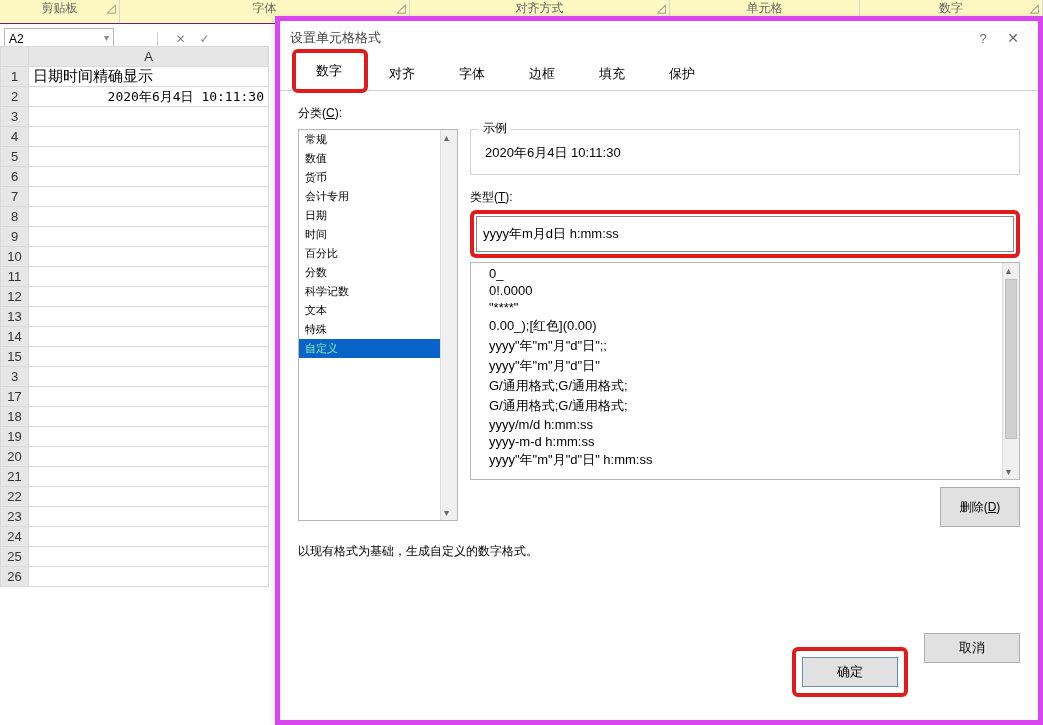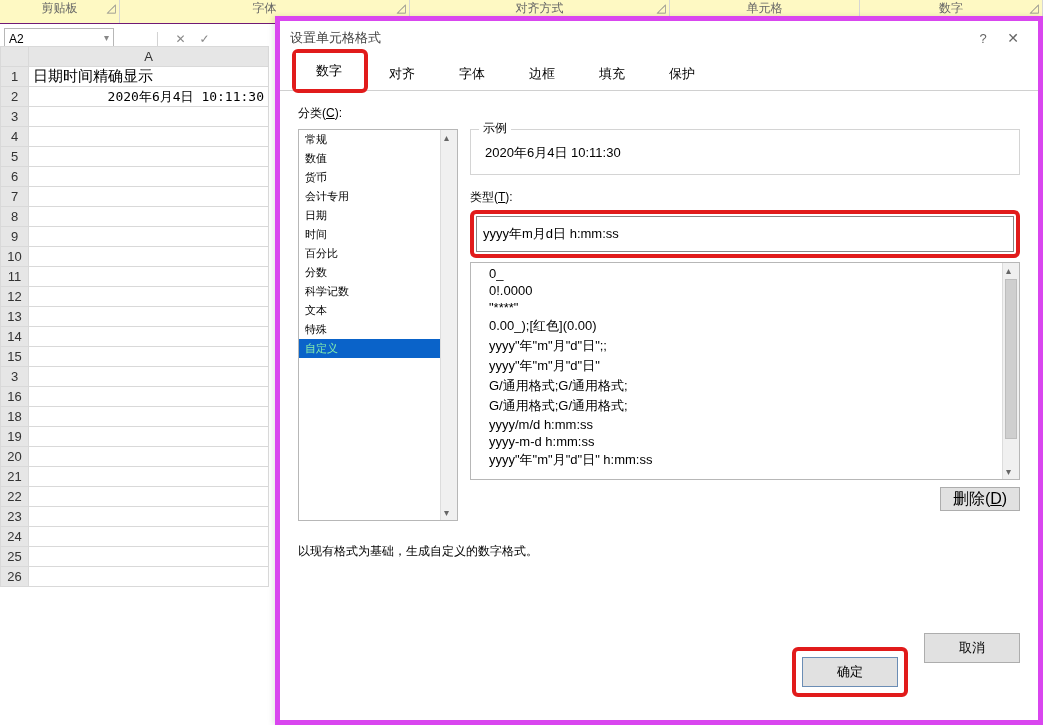--- a/index.html
+++ b/index.html
@@ -47,21 +47,21 @@
   .example-box .ex-val { font-size:13px; padding:6px 2px 0 2px;}
   .type-input-hl { border:4px solid #e11b1b; border-radius:6px; padding:2px; margin:4px 0 4px 0;}
   .type-input { width:100%; height:36px; border:1px solid #888; padding:0 6px; font-size:13px; }
   .format-list-wrap { border:1px solid #b7b7b7; height:218px; display:flex;}
   .format-list { flex:1; overflow:hidden; padding:2px 0;margin-left:12px;}
   .format-list .fi { padding:1px 6px; font-size:13px;}
   .format-list-wrap .sb2 { width:17px; background:#f0f0f0; border-left:1px solid #dcdcdc; position:relative;}
   .format-list-wrap .sb2::before { content:"▴"; position:absolute; top:2px; left:3px; font-size:10px; color:#666;}
   .format-list-wrap .sb2::after { content:"▾"; position:absolute; bottom:2px; left:3px; font-size:10px; color:#666;}
   .sb2 .thumb { position:absolute; left:2px; right:2px; top:16px; height:160px; background:#cfcfcf; border:1px solid #bdbdbd;}
-  .del-btn { position:absolute; right:18px; top:396px; width:80px; height:24px; border:1px solid #adadad; background:#e1e1e1; font-size:16px; display:flex; align-items:center; justify-content:center;}
+  .del-btn { position:absolute; right:18px; top:396px; width:80px; height:40px; border:1px solid #adadad; background:#e1e1e1; font-size:12px; display:flex; align-items:center; justify-content:center;}
   .hint { position:absolute; left:18px; top:452px; font-size:12px;}
   .dlg-buttons { position:absolute; right:18px; bottom:14px; display:flex; gap:16px; align-items:center;}
   .btn { width:96px; height:30px; border:1px solid #adadad; background:#e1e1e1; display:flex; align-items:center; justify-content:center; font-size:13px;}
   .btn.primary { border:1px solid #6b8db5; background:#e1e1e1;}
   .ok-wrap { border:4px solid #e11b1b; border-radius:6px; padding:6px;margin-top:48px;}
   .ribbon-group-row .grp:nth-child(1){width:120px;}
   .ribbon-group-row .grp:nth-child(2){width:290px;}
   .ribbon-group-row .grp:nth-child(3){width:260px;}
   .ribbon-group-row .grp:nth-child(4){width:190px;}
   .ribbon-group-row .grp:nth-child(5){width:183px;}
@@ -171,21 +171,21 @@
         </tr>
         <tr>
           <td class="rownum">15</td>
           <td class="colA cellA"></td>
         </tr>
         <tr>
           <td class="rownum">3</td>
           <td class="colA cellA"></td>
         </tr>
         <tr>
-          <td class="rownum">16</td>
+          <td class="rownum">17</td>
           <td class="colA cellA"></td>
         </tr>
         <tr>
           <td class="rownum">18</td>
           <td class="colA cellA"></td>
         </tr>
         <tr>
           <td class="rownum">19</td>
           <td class="colA cellA"></td>
         </tr>

